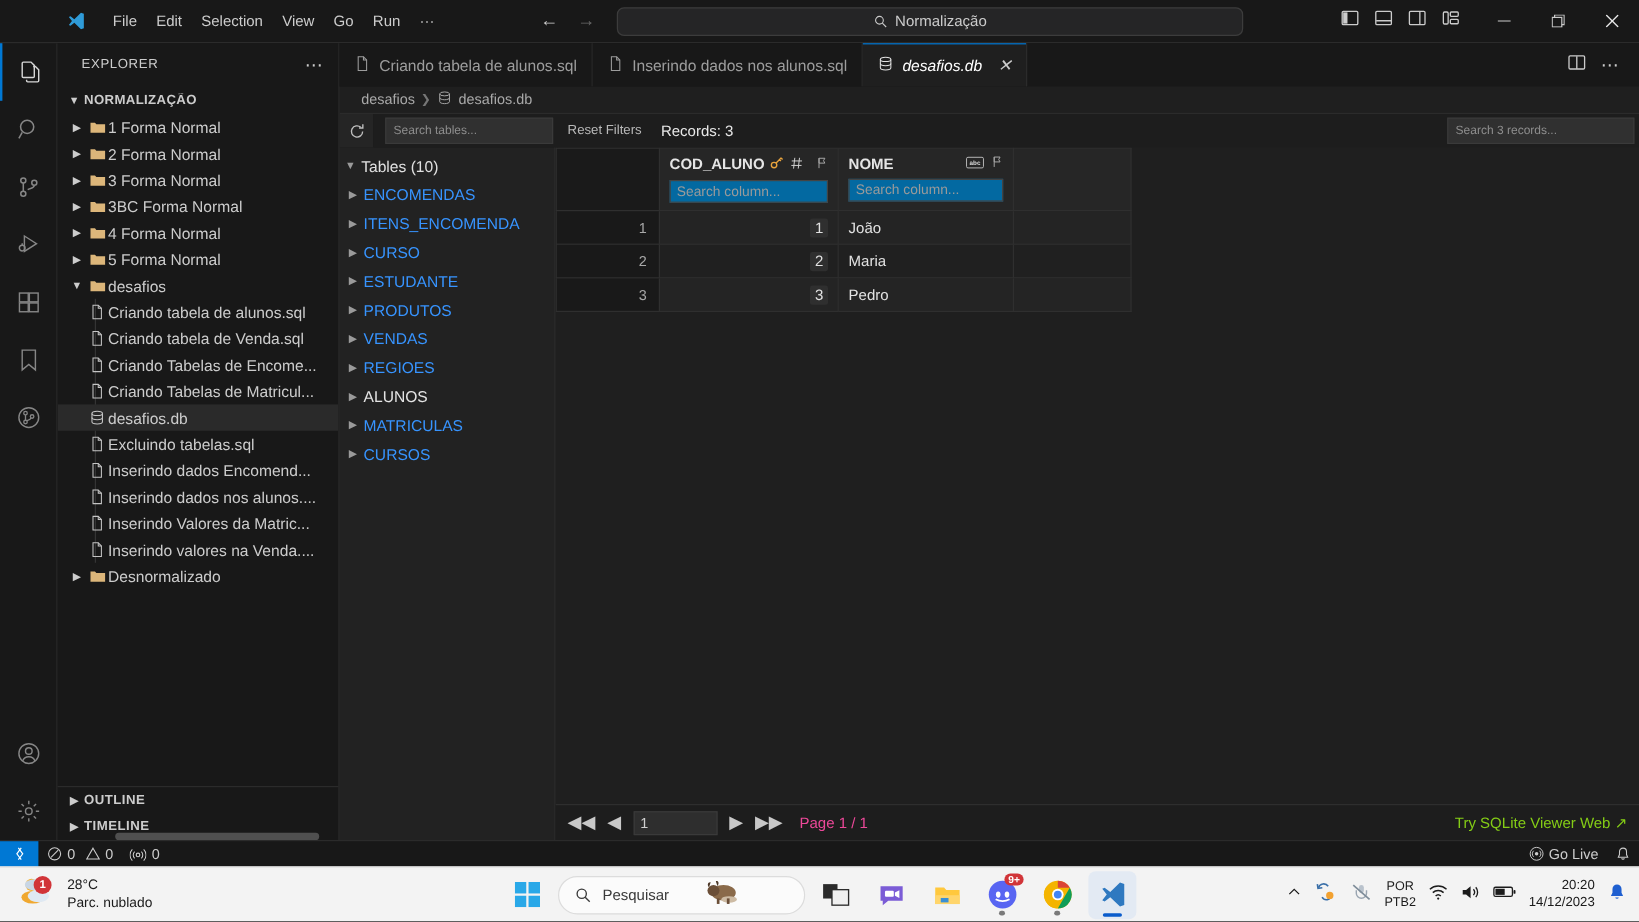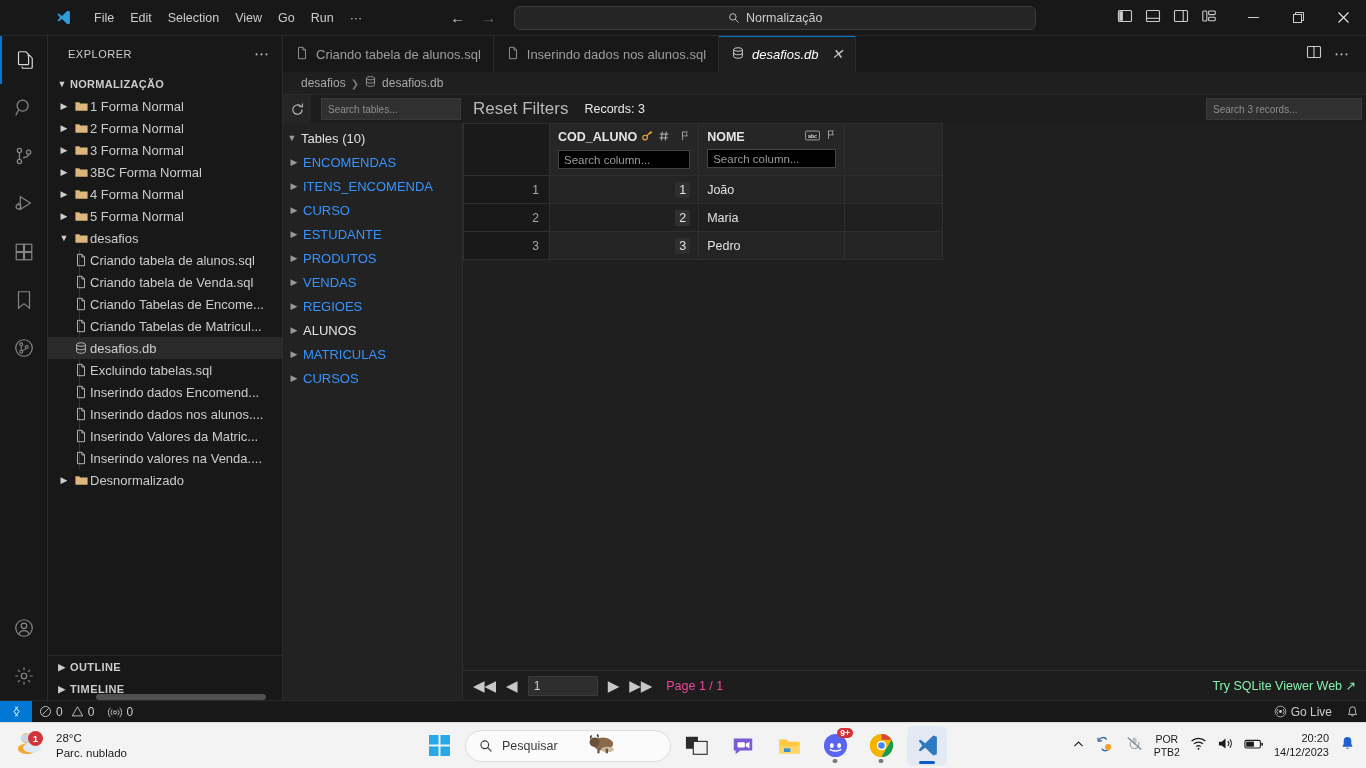--- a/index.html
+++ b/index.html
@@ -114,21 +114,21 @@
     width: 28px; display: flex; align-items: center; justify-content: center; color: #c0c0c0;
     background: #252525; cursor: pointer;
   }
   .tbl-search-wrap { width: 154px; display: flex; align-items: center; padding: 2px 4px 2px 10px; background: #1d1d1d; }
   .inp {
     width: 100%; height: 22px; background: #303030; border: 1px solid #3a3a3a; color: #fef9c3;
     font-size: 10px; padding: 0 6px; font-family: "Liberation Sans", sans-serif; outline: none;
   }
   .inp::placeholder { color: #8e8e8e; }
   .reset-filters {
-    display: flex; align-items: center; padding: 0 8px; color: #b9b9b9; font-size: 17px; cursor: pointer;
+    display: flex; align-items: center; padding: 0 8px; color: #b9b9b9; font-size: 11px; cursor: pointer;
   }
   .records { display: flex; align-items: center; padding: 0 8px; color: #e8e8e8; font-size: 12.5px; }
   .rec-search-wrap { margin-left: auto; width: 164px; display: flex; align-items: center; padding: 2px 4px; }
 
   .sq-main { flex: 1; display: flex; min-height: 0; }
   .tables-panel {
     width: 180px; flex: 0 0 180px; background: #222222; padding-top: 3px; overflow: hidden;
     border-right: 1px solid #2e2e2e;
   }
   .trow { height: 24px; display: flex; align-items: center; font-size: 13px; color: #3794ff; cursor: pointer; }
@@ -144,21 +144,21 @@
   th.rownum-h { width: 86px; background: #1a1a1a; }
   th.col-h {
     background: #262626; vertical-align: top; padding: 5px 8px 6px 8px; text-align: left;
   }
   th.col-h.c1 { width: 146px; }
   th.col-h.c2 { width: 146px; }
   th.pad-h { width: 98px; background: #262626; }
   .colname { color: #e5e5e5; font-size: 12.5px; font-weight: bold; display: flex; align-items: center; gap: 4px; }
   .colname .grow { flex: 1; }
   .col-inp {
-    margin-top: 5px; width: 100%; height: 19px; background: #000000; border: 1px solid #444;
+    margin-top: 5px; width: 100%; height: 19px; background: #0369a1; border: 1px solid #444;
     color: #cfcfcf; font-size: 11.5px; padding: 0 5px; outline: none;
     font-family: "Liberation Sans", sans-serif;
   }
   .col-inp::placeholder { color: #9a9a9a; }
   td.rownum { background: #191919; color: #a8a8a8; font-size: 12px; text-align: right; padding: 0 10px 0 0; height: 28px; }
   td.cell { height: 28px; font-size: 12.5px; color: #e2e2e2; padding: 0 8px; background: #242424; }
   td.cell.num { text-align: right; }
   td.cell.pad { background: #242424; }
   tr.r-odd td.cell { background: #242424; }
   tr.r-even td.cell { background: #202020; }
@@ -168,21 +168,21 @@
     height: 30px; flex: 0 0 30px; background: #1d1d1d; display: flex; align-items: center;
     padding: 0 10px; gap: 10px; border-top: 1px solid #2e2e2e;
   }
   .pg-btn { color: #c8c8c8; font-size: 15px; cursor: pointer; line-height: 1; }
   .pg-input {
     width: 70px; height: 20px; background: #2e2e2e; border: 1px solid #3a3a3a;
     color: #d0d0d0; font-size: 12px; padding: 0 5px; outline: none;
     font-family: "Liberation Sans", sans-serif;
   }
   .pg-label { color: #ec4899; font-size: 12.5px; margin-left: 4px; }
-  .try-link { margin-left: auto; color: #86efac; font-size: 12.5px; cursor: pointer; }
+  .try-link { margin-left: auto; color: #84cc16; font-size: 12.5px; cursor: pointer; }
 
   
   .statusbar {
     height: 22px; flex: 0 0 22px; background: #181818; display: flex; align-items: center;
     color: #cccccc; font-size: 12px; border-top: 1px solid #2b2b2b;
   }
   .remote {
     background: #0078d4; height: 22px; width: 32px; display: flex; align-items: center; justify-content: center;
   }
   .sb-item { display: flex; align-items: center; gap: 4px; padding: 0 7px; height: 22px; cursor: pointer; }

